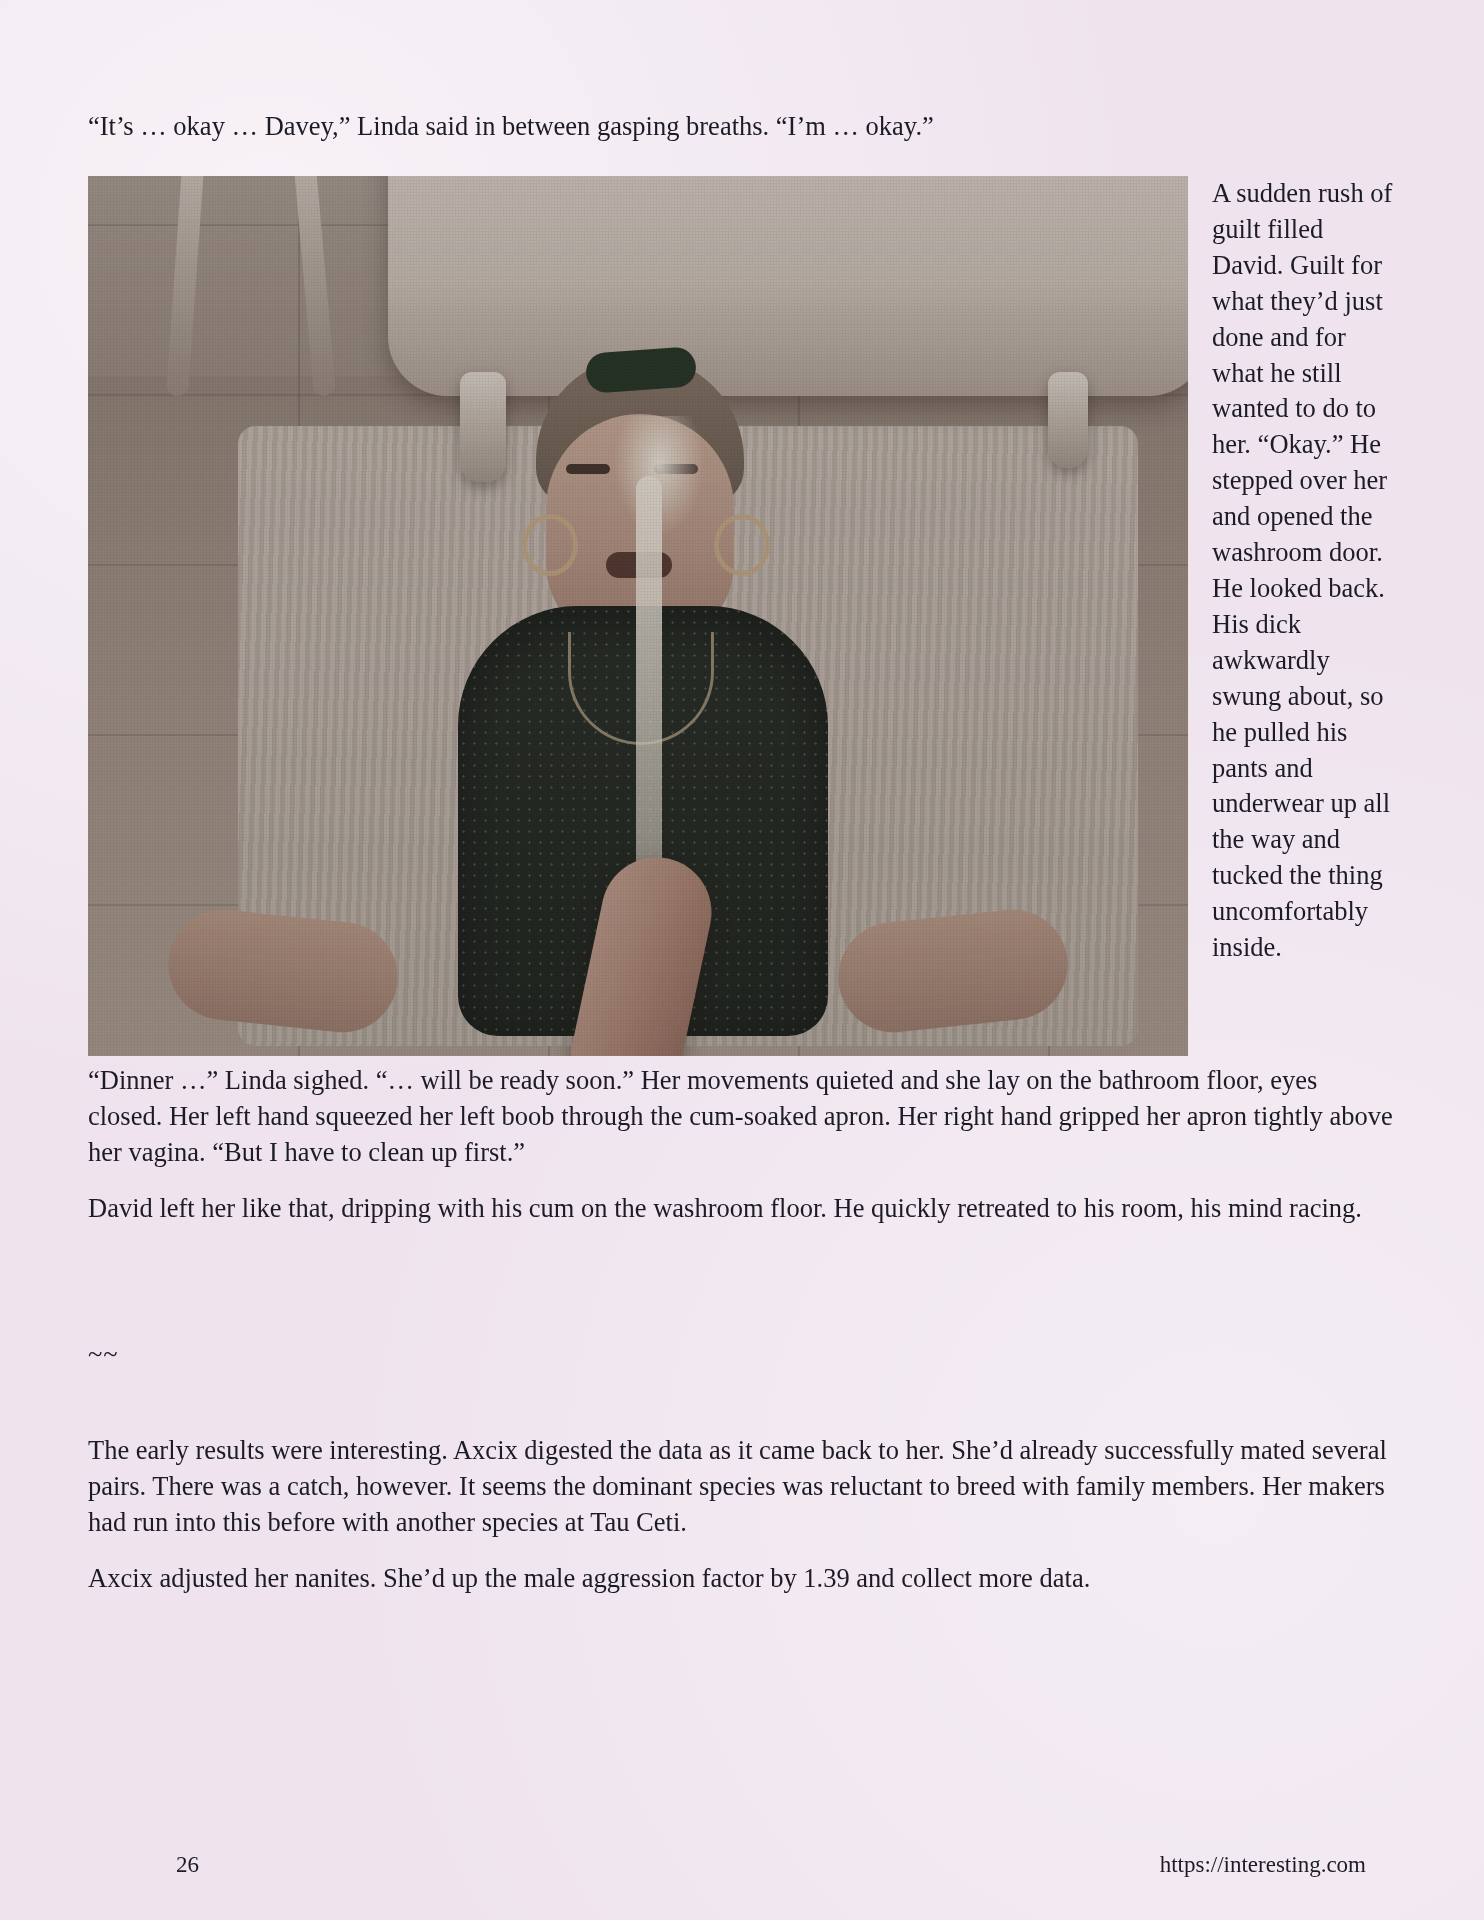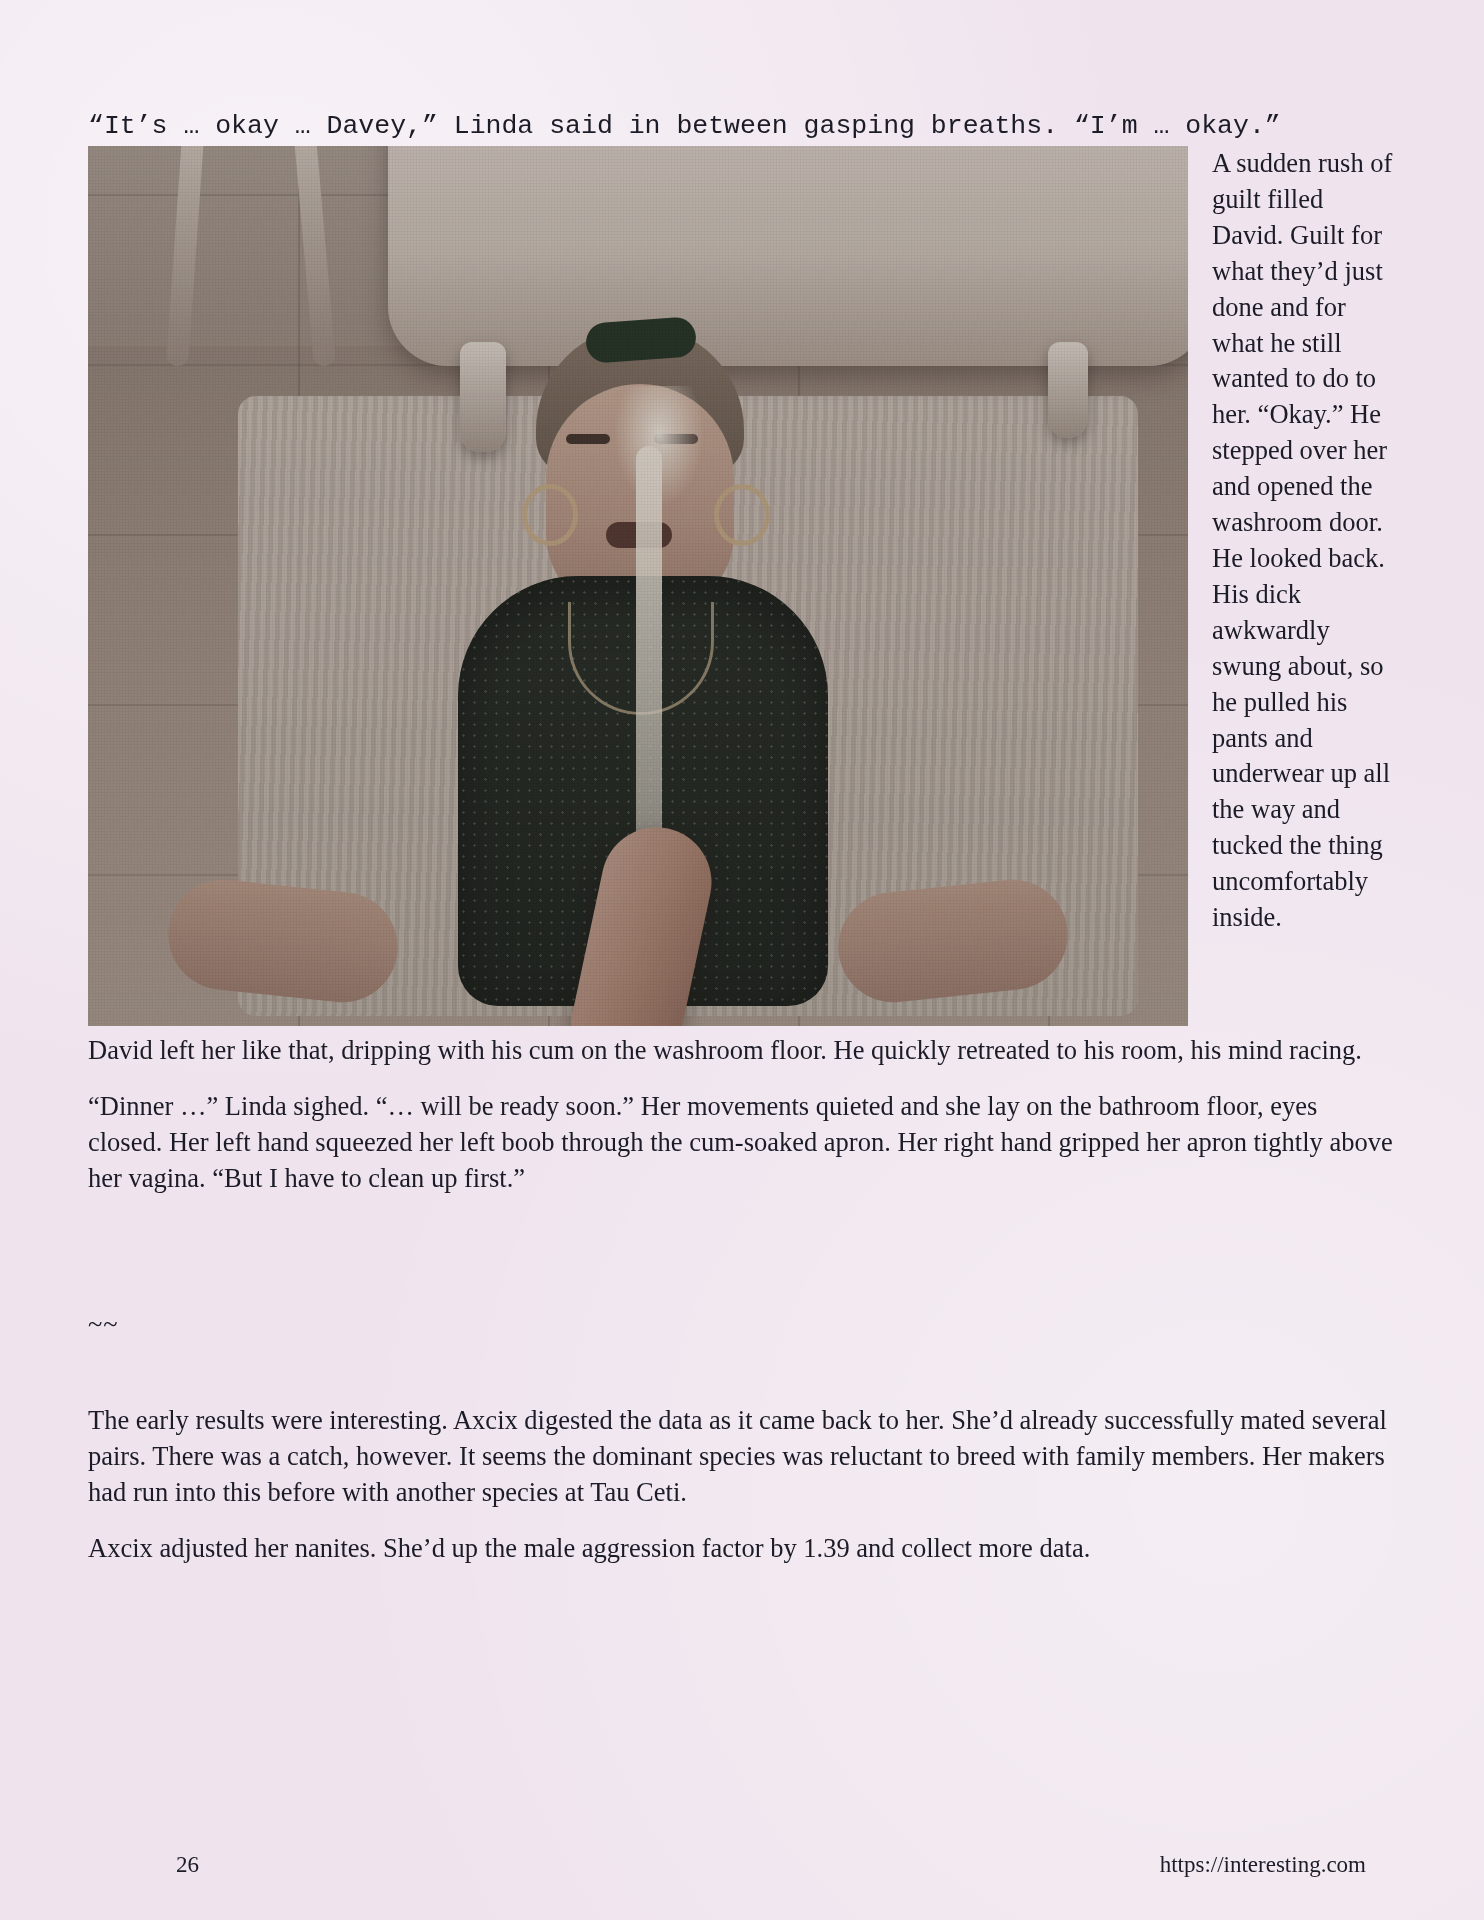--- a/index.html
+++ b/index.html
@@ -29,22 +29,21 @@
     position: relative;
     width: 1310px;
   }
   p {
     margin: 0 0 20px 0;
     font-size: 26.5px;
     line-height: 1.36;
     text-align: left;
   }
   .lead {
-    margin-bottom: 2px;
-    font-family: Liberation Mono, monospace;
+    margin-bottom: 32px;
   }
   .figure {
     float: left;
     width: 1100px;
     height: 880px;
     margin: 0 24px 6px 0;
     position: relative;
     overflow: hidden;
     background: #6d5f58;
   }
@@ -293,23 +292,23 @@
       </div>
 
       <div class="fig-layer fig-tone"></div>
       <div class="fig-layer fig-grain"></div>
     </div>
 
     <p class="sidecol">A sudden rush of guilt filled David. Guilt for what they’d just done and for what he still wanted to do to her. “Okay.” He stepped over her and opened the washroom door. He looked back. His dick awkwardly swung about, so he pulled his pants and underwear up all the way and tucked the thing uncomfortably inside.</p>
 
     <div class="clear"></div>
 
+    <p>“Dinner …” Linda sighed. “… will be ready soon.” Her movements quieted and she lay on the bathroom floor, eyes closed. Her left hand squeezed her left boob through the cum-soaked apron. Her right hand gripped her apron tightly above her vagina. “But I have to clean up first.”</p>
+
     <p>David left her like that, dripping with his cum on the washroom floor. He quickly retreated to his room, his mind racing.</p>
-
-    <p>“Dinner …” Linda sighed. “… will be ready soon.” Her movements quieted and she lay on the bathroom floor, eyes closed. Her left hand squeezed her left boob through the cum-soaked apron. Her right hand gripped her apron tightly above her vagina. “But I have to clean up first.”</p>
 
     <div class="spacer-a"></div>
 
     <p class="tilde">~~</p>
 
     <p>The early results were interesting. Axcix digested the data as it came back to her. She’d already successfully mated several pairs. There was a catch, however. It seems the dominant species was reluctant to breed with family members. Her makers had run into this before with another species at Tau Ceti.</p>
 
     <p> Axcix adjusted her nanites. She’d up the male aggression factor by 1.39 and collect more data.</p>
 
   </div>

